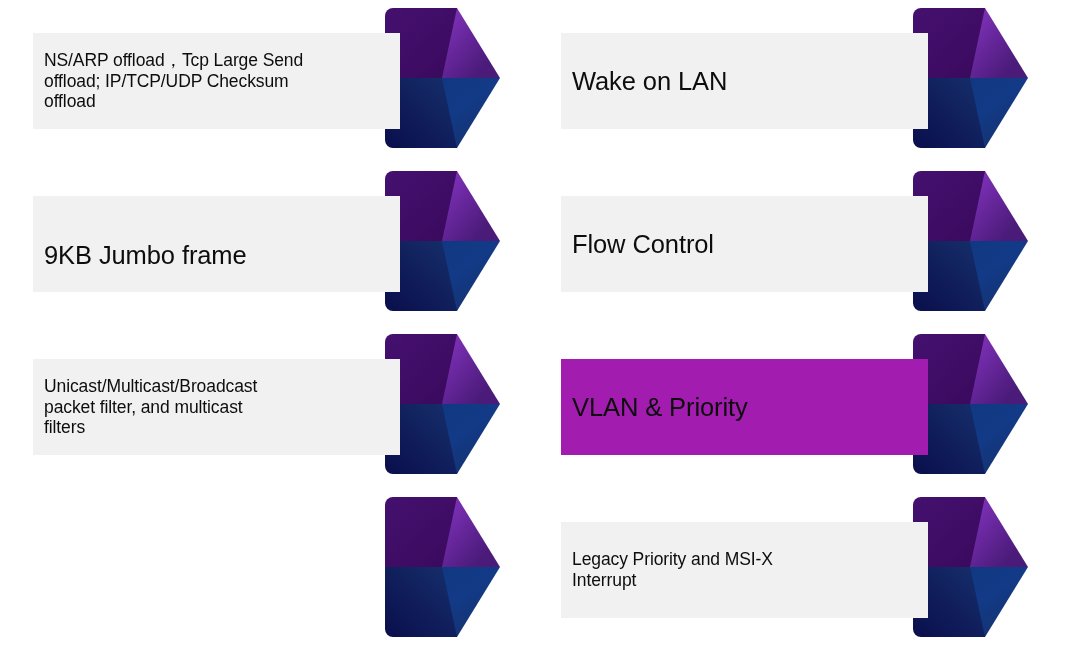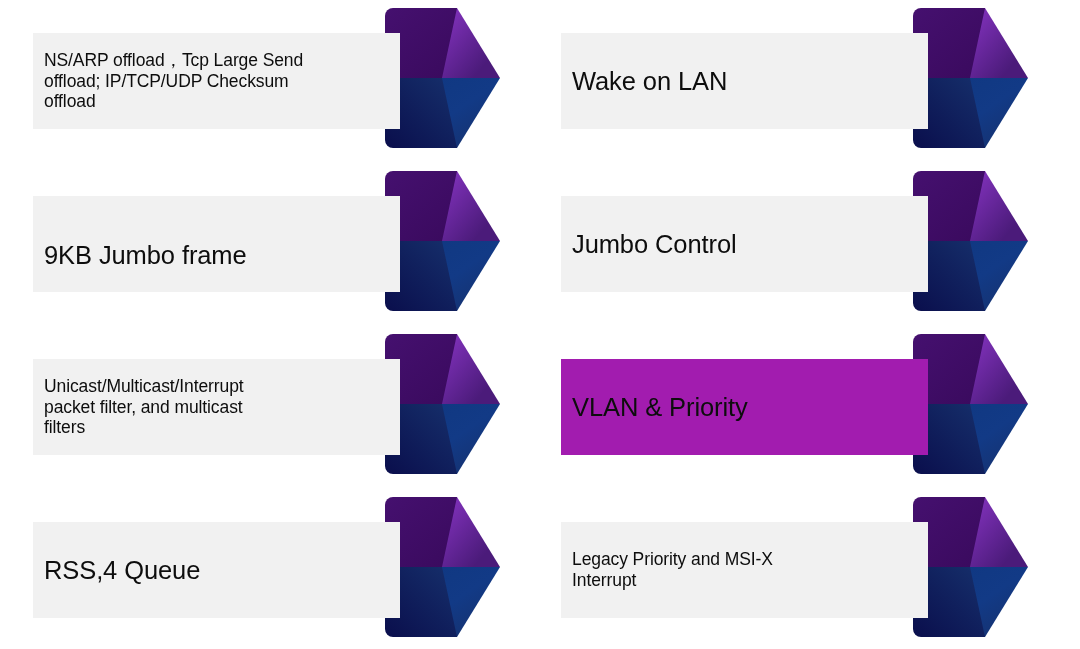--- a/index.html
+++ b/index.html
@@ -210,21 +210,21 @@
         <path class="p-purple" d="M8 0 H72 L115 70 H57 Z" fill="url(#pu3)"></path>
 
         <path class="p-purple-dark" d="M8 0 H72 L57 70 H0 V8 A8 8 0 0 1 8 0 Z" fill="url(#pd3)"></path>
 
         <path class="p-blue" d="M115 70 L72 140 H8 L57 70 Z" fill="url(#bl3)"></path>
 
         <path class="p-blue-dark" d="M57 70 L72 140 H8 A8 8 0 0 1 0 132 V70 Z" fill="url(#bd3)"></path>
       </svg>
     </div>
     <div class="bar" style="background: rgb(241, 241, 241);">
-      <span class="bar-text" style="color: rgb(13, 13, 13);">Jumbo Control</span>
+      <span class="bar-text" style="color: rgb(13, 13, 13);">Flow Control</span>
     </div>
   </div>
     <div class="banner size-sm" style="left: 0px; top: 326px;">
     <div class="chevron chevron-back">
       <svg width="115" height="140" viewBox="0 0 115 140" xmlns="http://www.w3.org/2000/svg">
         <defs>
           <linearGradient class="g-purple" x1="0" y1="0" x2="1" y2="0.55" id="pu4">
             <stop offset="0%" stop-color="#8f34c2"></stop>
             <stop offset="48%" stop-color="#7b2fb4"></stop>
             <stop offset="100%" stop-color="#4b1b7a"></stop>
@@ -247,21 +247,21 @@
         <path class="p-purple" d="M8 0 H72 L115 70 H57 Z" fill="url(#pu4)"></path>
 
         <path class="p-purple-dark" d="M8 0 H72 L57 70 H0 V8 A8 8 0 0 1 8 0 Z" fill="url(#pd4)"></path>
 
         <path class="p-blue" d="M115 70 L72 140 H8 L57 70 Z" fill="url(#bl4)"></path>
 
         <path class="p-blue-dark" d="M57 70 L72 140 H8 A8 8 0 0 1 0 132 V70 Z" fill="url(#bd4)"></path>
       </svg>
     </div>
     <div class="bar" style="background: rgb(241, 241, 241);">
-      <span class="bar-text" style="color: rgb(13, 13, 13);">Unicast/Multicast/Interrupt
+      <span class="bar-text" style="color: rgb(13, 13, 13);">Unicast/Multicast/Broadcast
 packet filter, and multicast
 filters</span>
     </div>
   </div>
     <div class="banner size-lg" style="left: 528px; top: 326px;">
     <div class="chevron chevron-back">
       <svg width="115" height="140" viewBox="0 0 115 140" xmlns="http://www.w3.org/2000/svg">
         <defs>
           <linearGradient class="g-purple" x1="0" y1="0" x2="1" y2="0.55" id="pu5">
             <stop offset="0%" stop-color="#8f34c2"></stop>
@@ -322,23 +322,20 @@
 
         <path class="p-purple" d="M8 0 H72 L115 70 H57 Z" fill="url(#pu6)"></path>
 
         <path class="p-purple-dark" d="M8 0 H72 L57 70 H0 V8 A8 8 0 0 1 8 0 Z" fill="url(#pd6)"></path>
 
         <path class="p-blue" d="M115 70 L72 140 H8 L57 70 Z" fill="url(#bl6)"></path>
 
         <path class="p-blue-dark" d="M57 70 L72 140 H8 A8 8 0 0 1 0 132 V70 Z" fill="url(#bd6)"></path>
       </svg>
     </div>
-    <div class="bar" style="background: rgb(241, 241, 241);">
-      <span class="bar-text" style="color: rgb(13, 13, 13);">RSS,4 Queue</span>
-    </div>
   </div>
     <div class="banner size-sm" style="left: 528px; top: 489px;">
     <div class="chevron chevron-back">
       <svg width="115" height="140" viewBox="0 0 115 140" xmlns="http://www.w3.org/2000/svg">
         <defs>
           <linearGradient class="g-purple" x1="0" y1="0" x2="1" y2="0.55" id="pu7">
             <stop offset="0%" stop-color="#8f34c2"></stop>
             <stop offset="48%" stop-color="#7b2fb4"></stop>
             <stop offset="100%" stop-color="#4b1b7a"></stop>
           </linearGradient>

